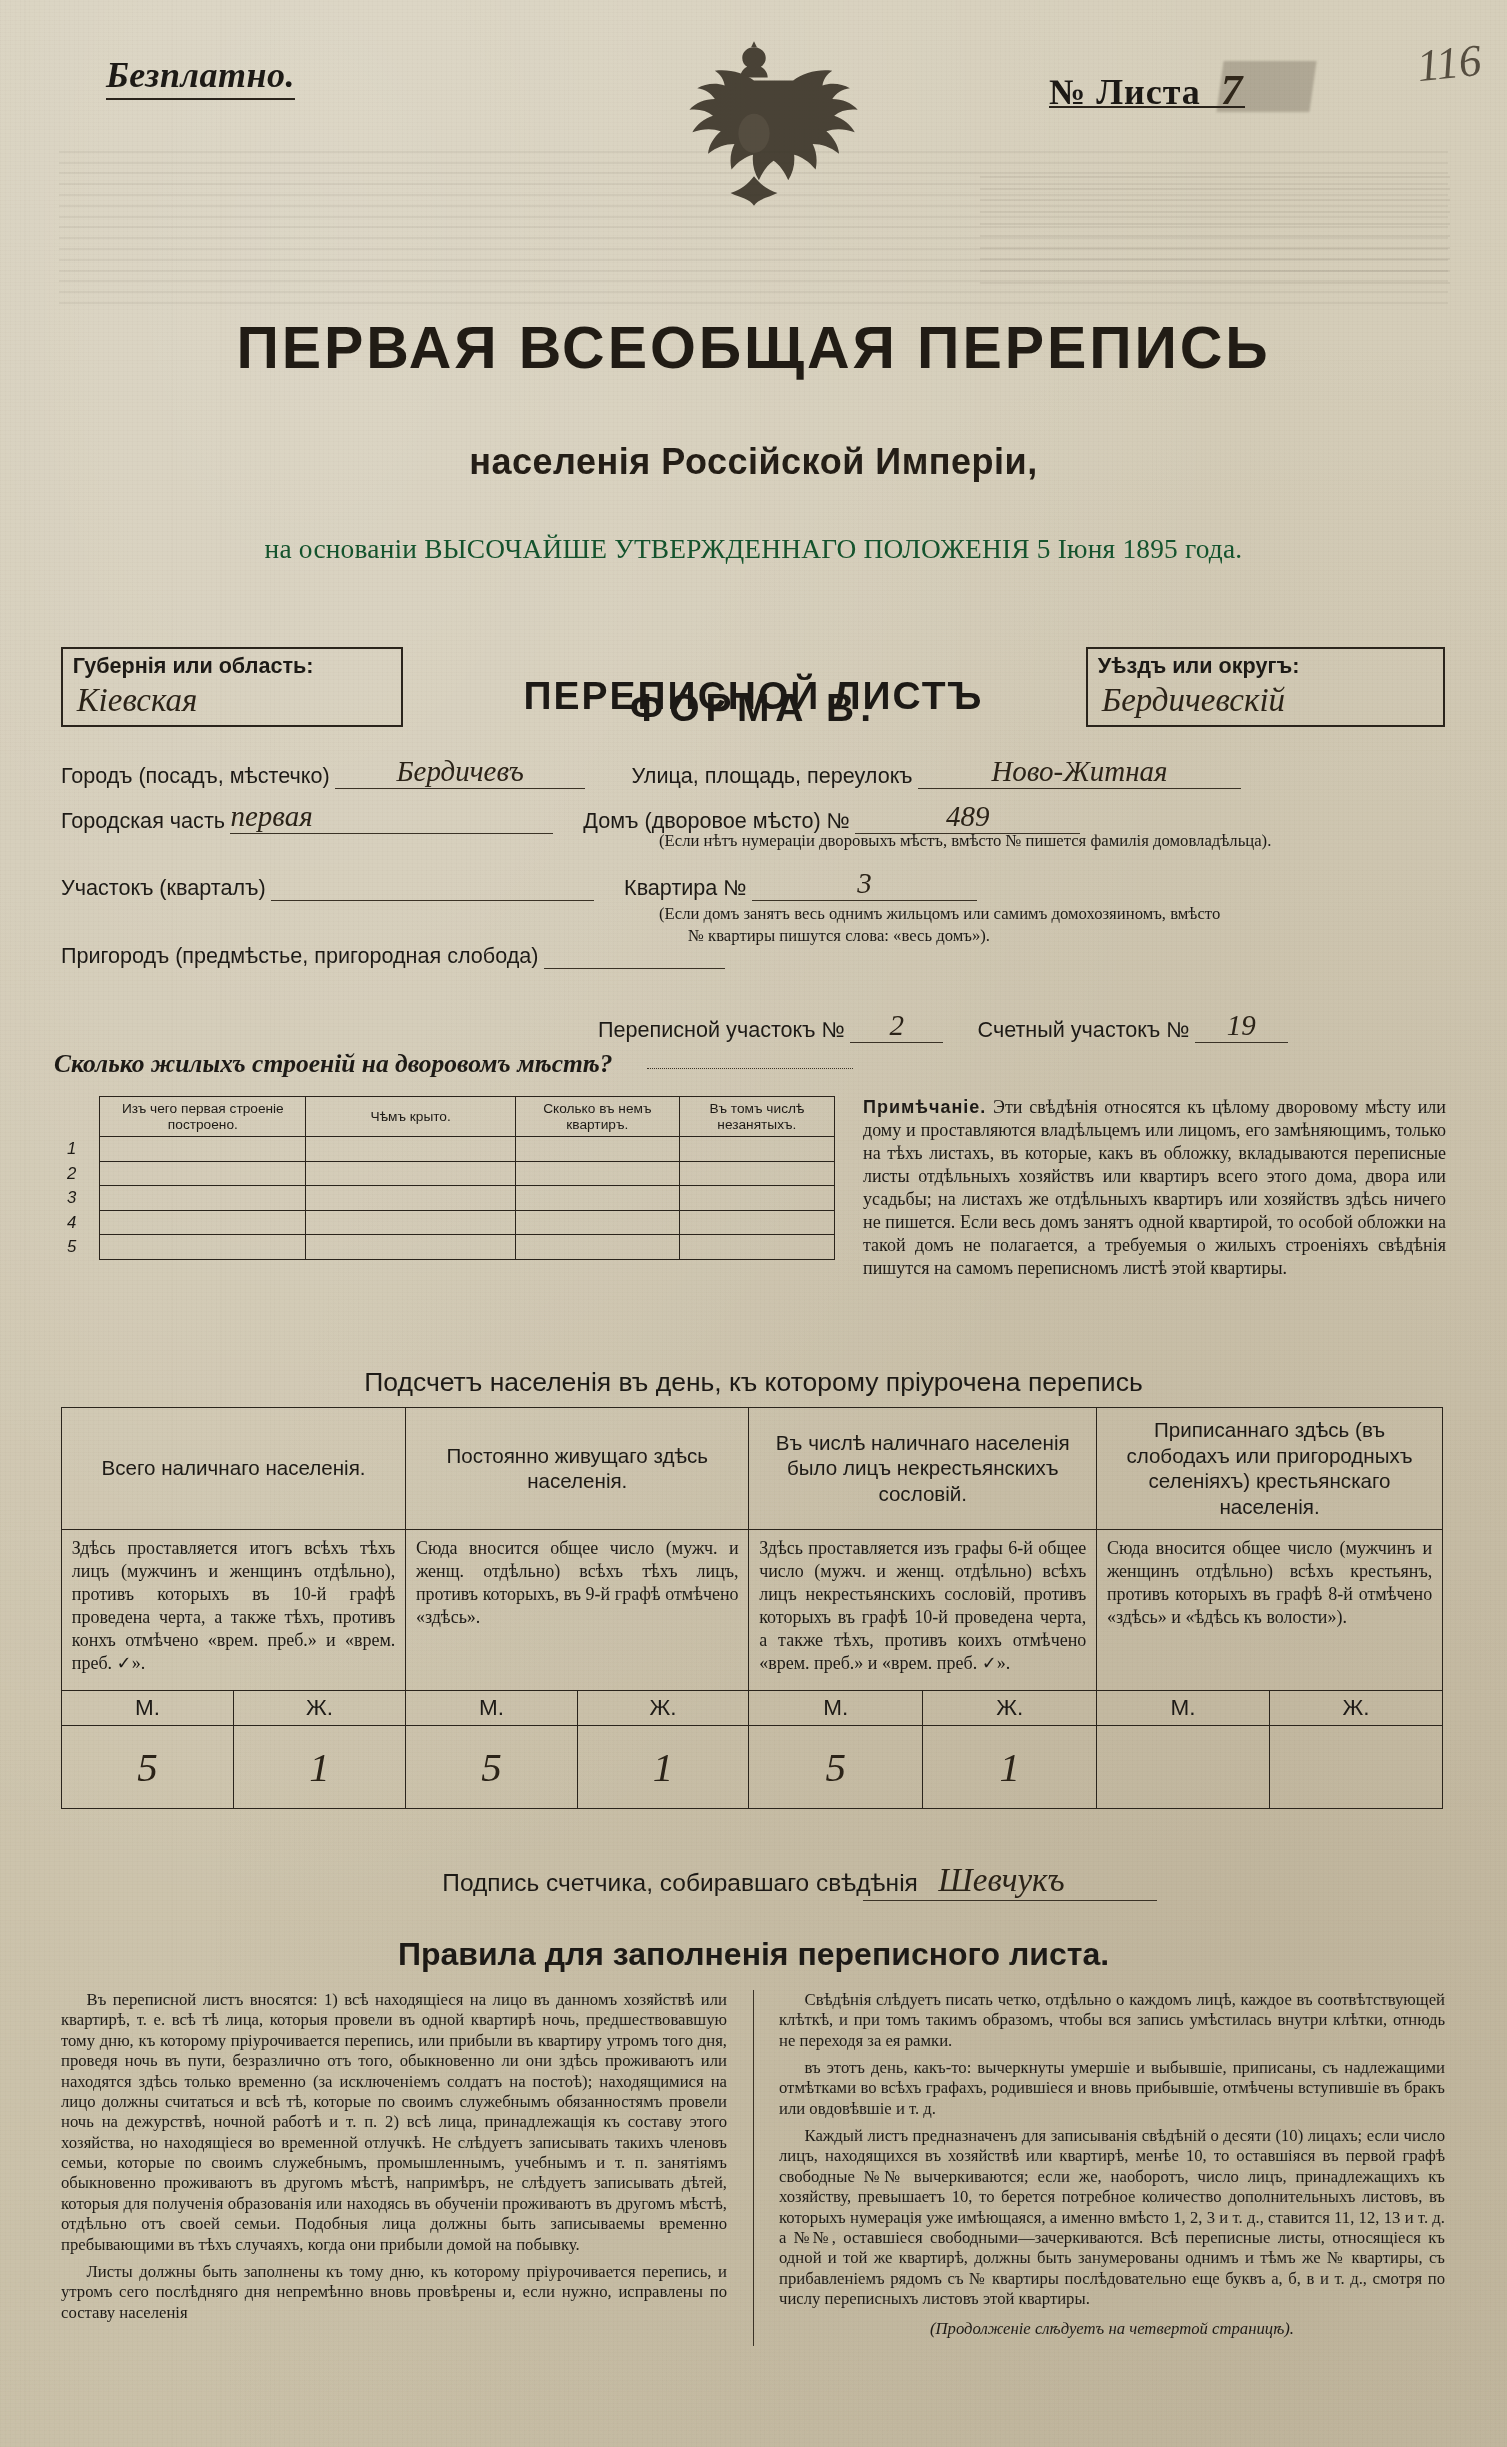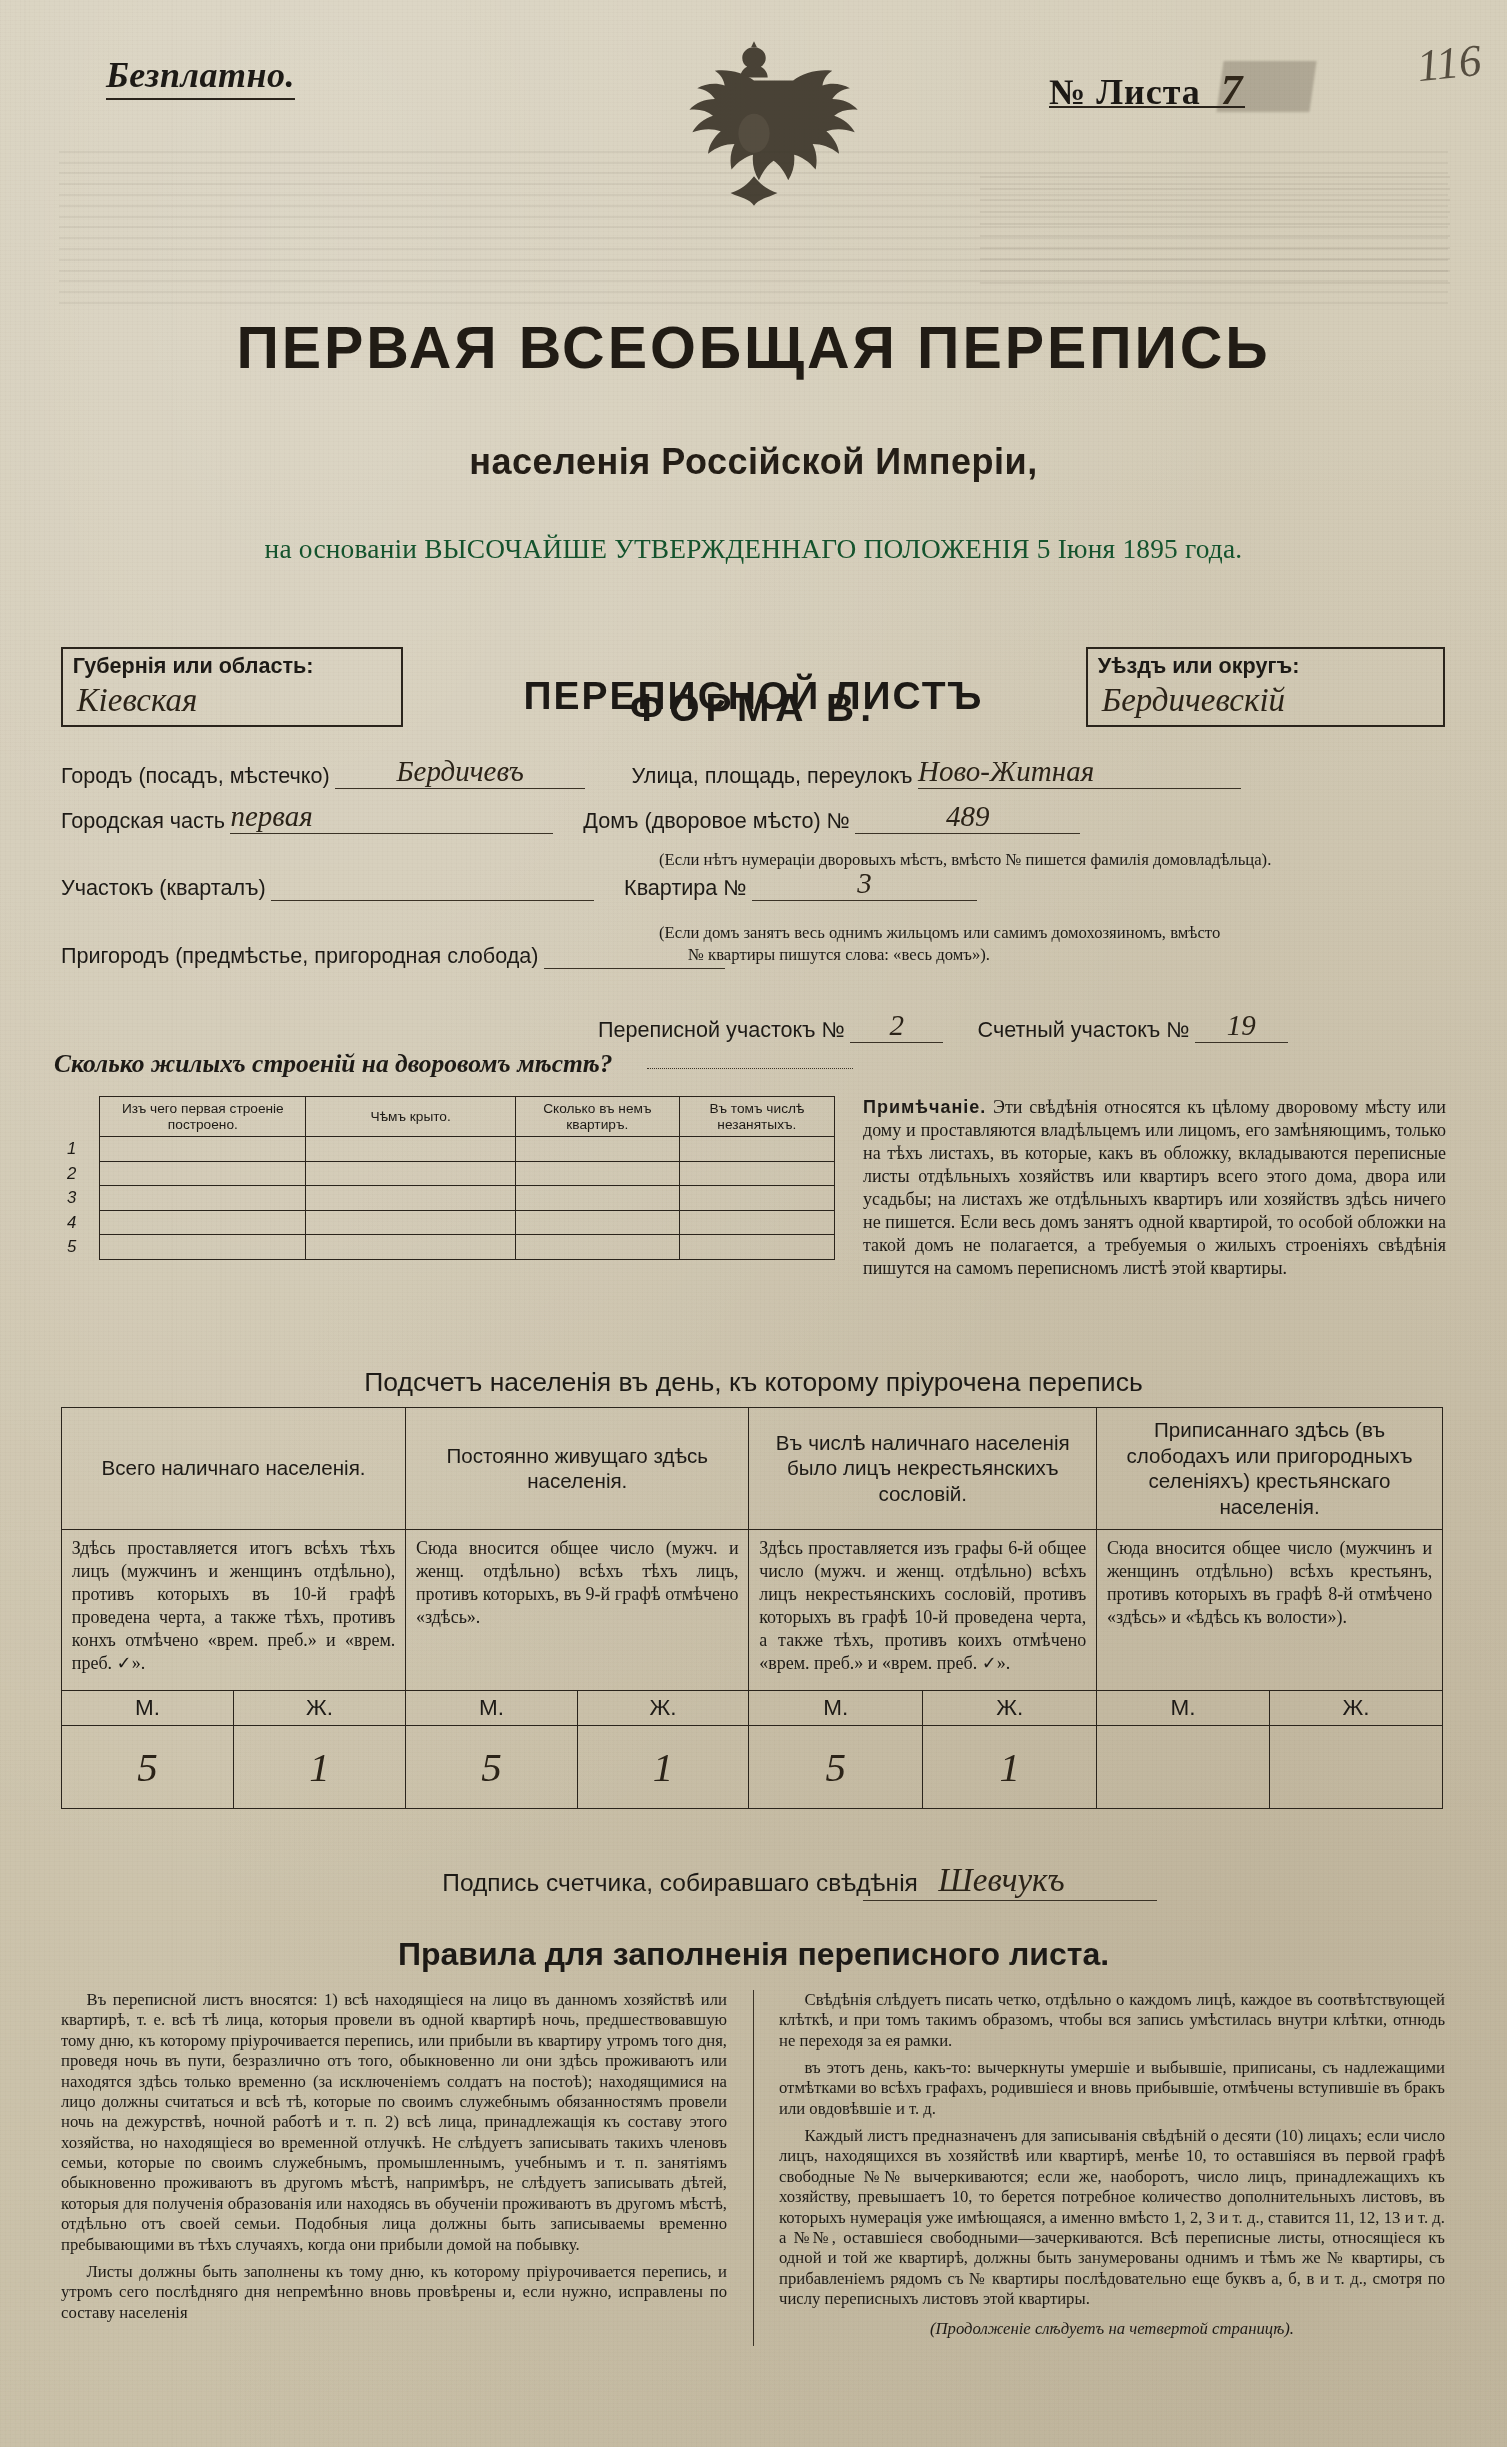--- a/index.html
+++ b/index.html
@@ -129,21 +129,21 @@
   .box-val{position:absolute;left:13.7px;top:33px;}
 
   
   .addr{position:absolute;left:61px;top:755px;width:1382px;font-size:21.6px;}
   .row{position:relative;height:45px;}
   .lab{font-family:"Liberation Sans",sans-serif;}
   .line{
     display:inline-block;border-bottom:1.6px solid #3a3226;
     vertical-align:bottom;
   }
-  .small-note{font-size:16.7px;margin-top:19px;}
+  .small-note{font-size:16.7px;}
 
   
   .q-build{
     position:absolute;left:54px;top:1049px;
     font-style:italic;font-weight:bold;font-size:25.5px;
   }
   .q-dots{
     position:absolute;left:647px;top:1068px;width:206px;
     border-bottom:1.6px dotted #3a3226;
   }
@@ -265,21 +265,21 @@
     <div class="box-lab">Уѣздъ или округъ:</div>
     <div class="box-val hand hw-lg">Бердичевскій</div>
   </div>
 
   <div class="addr">
 
     <div class="row">
       <span class="lab">Городъ (посадъ, мѣстечко)</span>
       <span class="line hand hw-md" style="width:250px;text-align:center;">Бердичевъ</span>
       <span class="lab" style="margin-left:41px;">Улица, площадь, переулокъ</span>
-      <span class="line hand hw-md" style="width:323px;">Ново-Житная</span>
+      <span class="line hand hw-md" style="width:323px;text-align:center;">Ново-Житная</span>
     </div>
 
     <div class="row">
       <span class="lab">Городская часть</span>
       <span class="line hand hw-md" style="width:323px;text-align:left;">первая</span>
       <span class="lab" style="margin-left:24.5px;">Домъ (дворовое мѣсто) №</span>
       <span class="line hand hw-md" style="width:225px;text-align:center;">489</span>
     </div>
 
     <div style="position:absolute;left:598px;top:76px;" class="small-note">(Если нѣтъ нумераціи дворовыхъ мѣстъ, вмѣсто № пишется фамилія домовладѣльца).</div>

